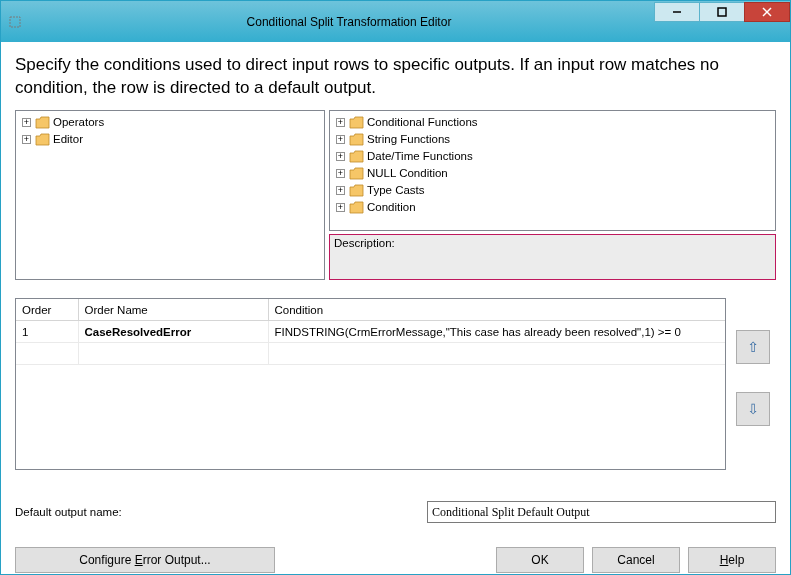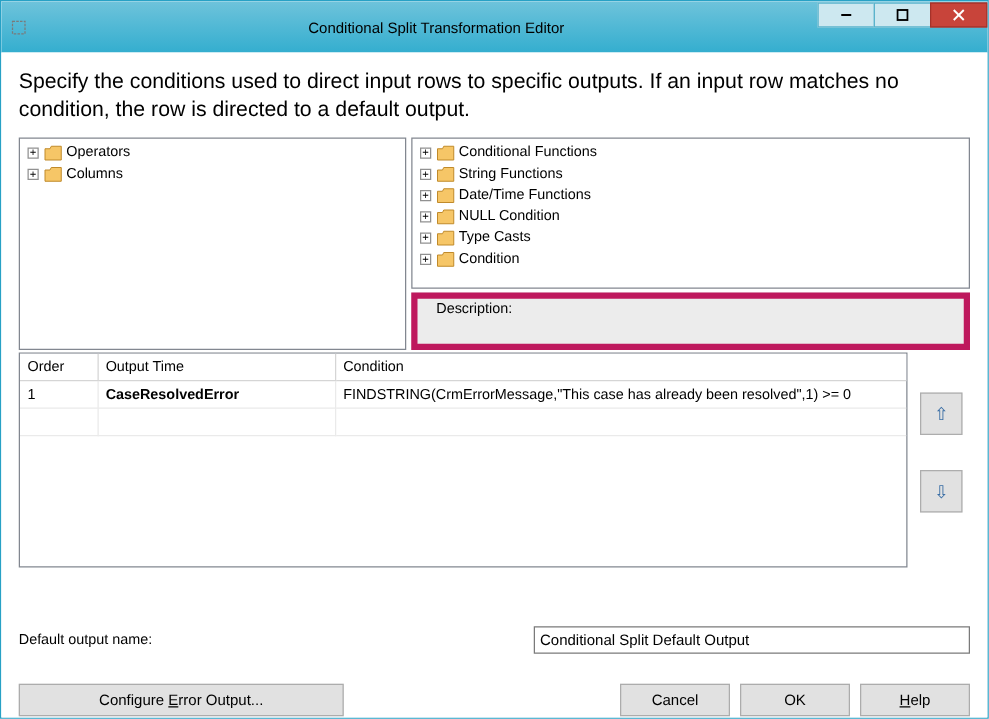--- a/index.html
+++ b/index.html
@@ -86,24 +86,24 @@
     border: 1px solid #828790;
     background: #fff;
     overflow: auto;
     padding: 3px 2px;
   }
   .left-panel { width: 310px; height:100%; }
   .right-col { flex:1; display:flex; flex-direction:column; height:100%; }
   .right-panel { flex:1; }
   .desc-panel {
     margin-top: 3px;
-    border: 5px solid #be185d;
+    border: 1px solid #be185d;
     background: #ececec;
     height: 46px;
-    padding: 2px 15px;
+    padding: 2px 4px;
     font-size: 11.5px;
     display:flex;
     flex-direction:column;
   }
   .desc-panel .dlabel { margin-bottom:2px; }
   .desc-panel .darea {
     flex:1; background:#ececec; border: none;
   }
 
   
@@ -126,21 +126,21 @@
   .folder-icon {
     width:16px; height:14px;
     display:inline-flex; align-items:center; justify-content:center;
   }
   .folder-icon svg { display:block; }
 
   
   .grid-wrap {
     display:flex;
     gap: 10px;
-    margin-top: 2px;
+    margin-top: 18px;
     flex:1;
   }
   .grid {
     border: 1px solid #828790;
     flex: 1;
     background: #fff;
     display:flex;
     flex-direction:column;
     height: 172px;
   }
@@ -198,21 +198,21 @@
     gap: 22px;
   }
   .default-row label {
     width: 390px;
     font-size: 11.5px;
   }
   .default-row input {
     flex:1;
     border: 1px solid #7a7a7a;
     padding: 3px 4px;
-    font-family: Liberation Sans, sans-serif;
+    font-family: Liberation Serif, serif;
     font-size: 12px;
     height: 22px;
   }
 
   
   .button-row {
     display:flex;
     margin-top: 24px;
     gap: 8px;
   }
@@ -276,21 +276,21 @@
           </span>
         <span>Operators</span>
       </div>
       <div class="tree-item">
         <span class="expander">+</span>
         <span class="folder-icon">
             <svg width="16" height="13">
               <path d="M1 3 L5 3 L6 1 L14 1 L14 12 L1 12 Z" fill="#f6c667" stroke="#c08a2a" stroke-width="0.8"></path>
             </svg>
           </span>
-        <span>Columns</span>
+        <span>Editor</span>
       </div>
     </div>
 
     <div class="right-col">
       <div class="panel right-panel">
         <div class="tree-item">
           <span class="expander">+</span>
           <span class="folder-icon">
               <svg width="16" height="13">
                 <path d="M1 3 L5 3 L6 1 L14 1 L14 12 L1 12 Z" fill="#f6c667" stroke="#c08a2a" stroke-width="0.8"></path>
@@ -355,21 +355,21 @@
     <div class="grid">
       <table>
         <colgroup>
             <col style="width:62px">
             <col style="width:190px">
             <col>
           </colgroup>
         <thead>
           <tr>
             <th>Order</th>
-            <th>Output Time</th>
+            <th>Order Name</th>
             <th>Condition</th>
           </tr>
         </thead>
         <tbody>
           <tr>
             <td>1</td>
             <td>CaseResolvedError</td>
             <td>FINDSTRING(CrmErrorMessage,"This case has already been resolved",1) &gt;= 0</td>
           </tr>
           <tr class="blankrow">
@@ -393,17 +393,17 @@
   <div class="default-row">
     <label>Default output name:</label>
     <input type="text" value="Conditional Split Default Output" style="">
   </div>
 
   <div class="button-row">
     <button class="btn wide">
       <span>Configure <span class="underline">E</span>rror Output...</span>
     </button>
     <div class="spacer"></div>
+    <button class="btn">OK</button>
     <button class="btn">Cancel</button>
-    <button class="btn">OK</button>
     <button class="btn"><span class="underline">H</span>elp</button>
   </div>
 </div>
 
 </body></html>

